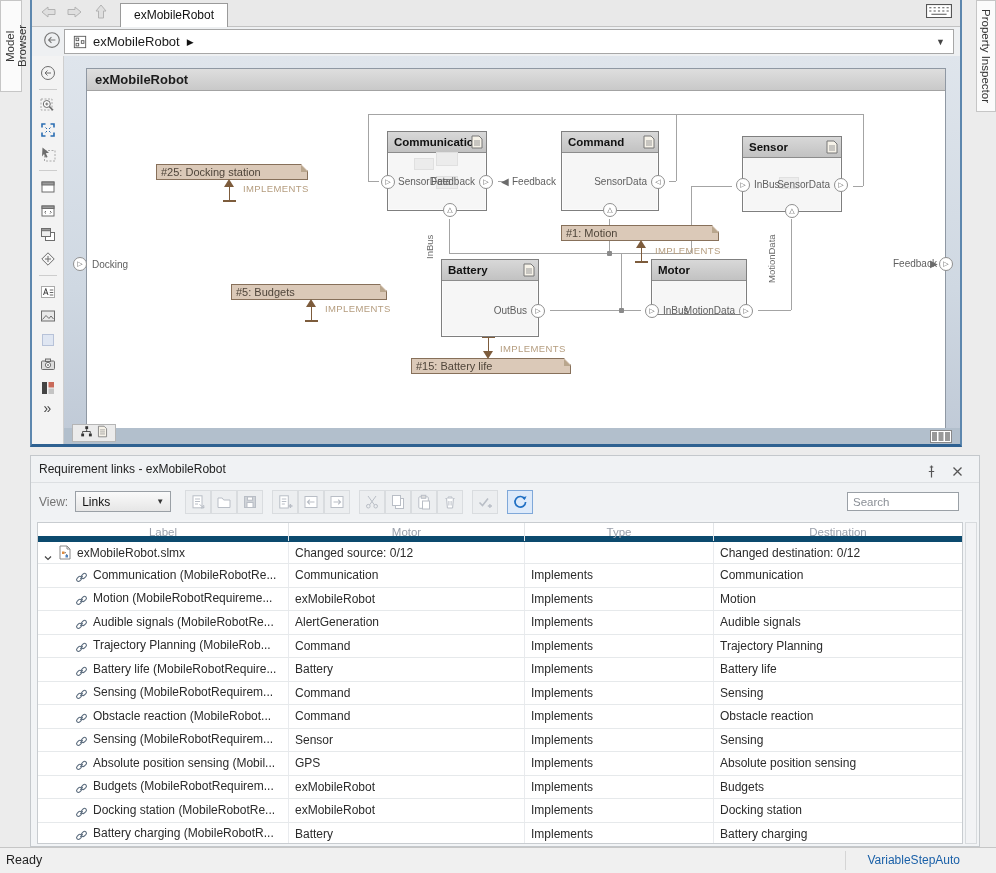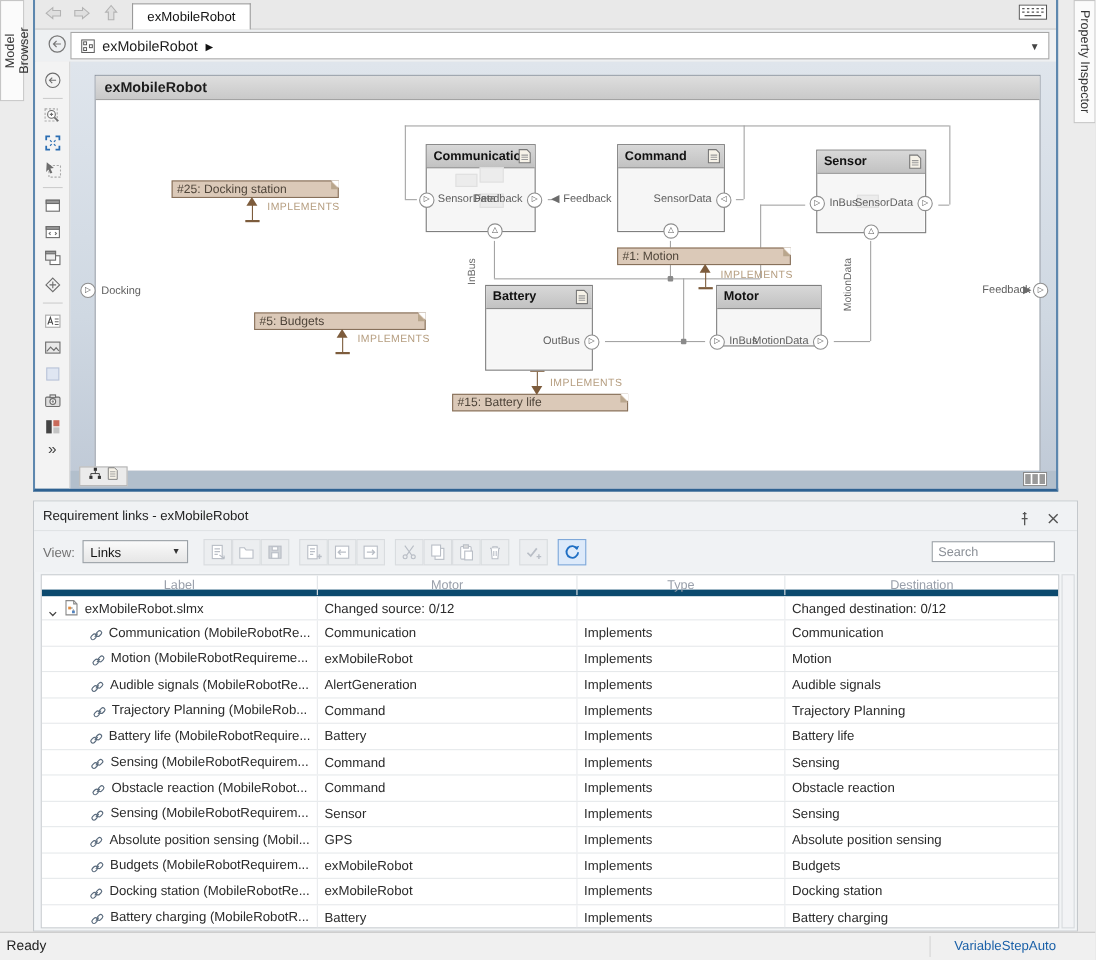--- a/index.html
+++ b/index.html
@@ -95,21 +95,21 @@
   .rscroll{position:absolute;right:2px;top:66px;bottom:2px;width:12px;background:#f2f3f5;border:1px solid #d8dbde;}
   .grid-row{display:grid;grid-template-columns:251px 236px 189px 1fr;}
   .hrow{height:19px;border-bottom:6px solid #0c4a6e;}
   .hcell{font-size:11.5px;color:#9aa0ab;text-align:center;line-height:18px;border-right:1px solid #e2e5e8;}
   .hcell:last-child{border-right:none;}
   .rrow{height:22px;border-bottom:1px solid #e6e9eb;}
   .lrow{height:23.5px;border-bottom:1px solid #e6e9eb;}
   .cell{font-size:12px;color:#2b2b2b;line-height:22px;padding-left:6px;border-right:1px solid #e9ebee;
         white-space:nowrap;overflow:hidden;}
   .cell:last-child{border-right:none;}
-  .lrow .cell{line-height:23px;justify-content:center;}
+  .lrow .cell{line-height:23px;}
   .label-cell{display:flex;align-items:center;gap:5px;padding-left:5px;}
   .lrow .label-cell{padding-left:37px;}
   .tree-chev{width:10px;height:10px;flex:0 0 auto;}
   .file-ic{width:14px;height:15px;flex:0 0 auto;}
   .link-ic{width:13px;height:13px;flex:0 0 auto;}
   
   .statusbar{position:absolute;left:0;right:0;bottom:0;height:26px;background:#f0f0f0;border-top:1px solid #c6c6c6;}
   .st-left{position:absolute;left:6px;top:5px;font-size:12.5px;color:#222;}
   .st-zoom{position:absolute;left:50%;transform:translateX(-50%);top:5px;font-size:12px;color:#1d4ed8;margin-top:31px;}
   .st-right{position:absolute;right:36px;top:5px;font-size:12px;color:#1a60a8;}

